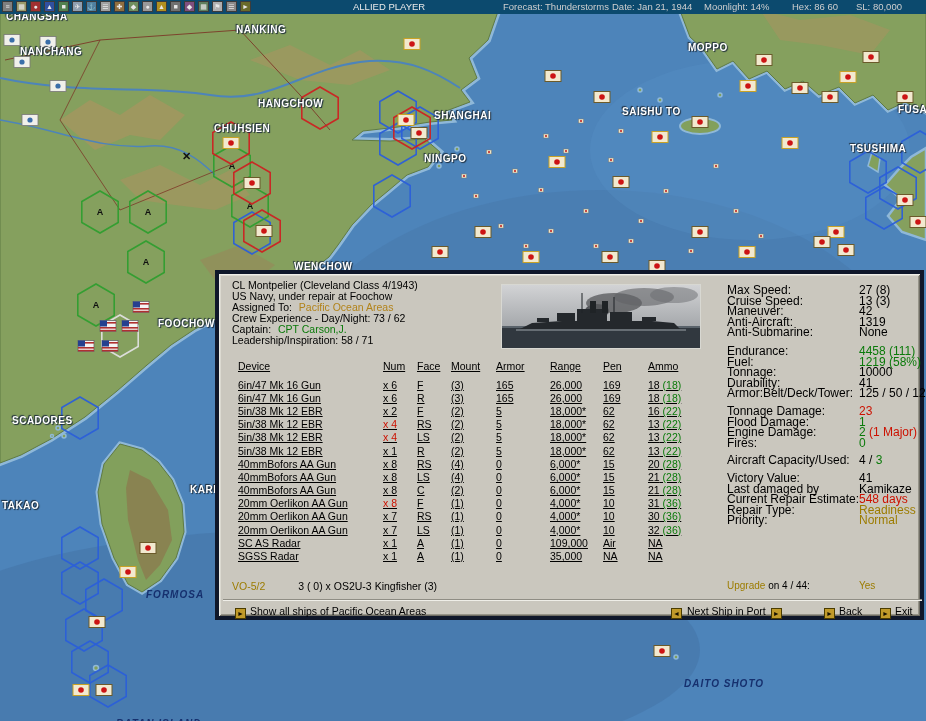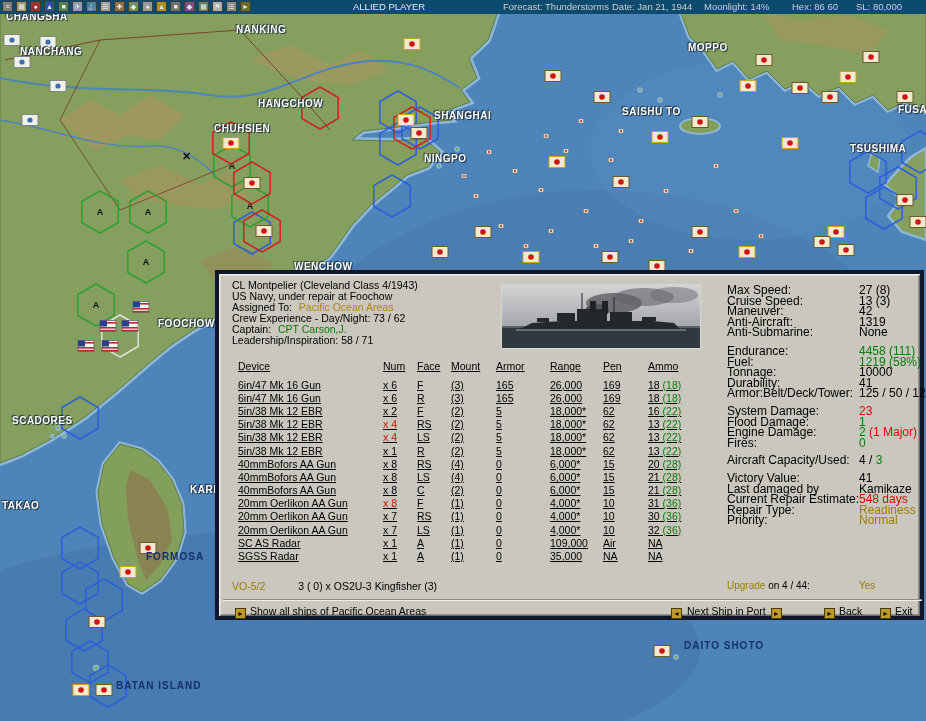--- a/index.html
+++ b/index.html
@@ -30,21 +30,21 @@
   .t-sl{left:856px;}
   
   #mapsvg{position:absolute;left:0;top:0;z-index:1;}
   .map-labels{position:absolute;left:0;top:0;width:926px;height:721px;z-index:2;pointer-events:none;}
   .map-label{
     position:absolute;font-size:10px;font-weight:bold;letter-spacing:.5px;
     color:#ffffff;text-shadow:1px 1px 1px #1c2b3a, -1px -1px 1px #1c2b3a;
     white-space:nowrap;
   }
   .map-label.b{
-    color:#16306e;text-shadow:none;letter-spacing:1px;
+    color:#16306e;font-style:italic;text-shadow:none;letter-spacing:1px;margin-top:38px;
   }
   
   .panel{
     position:absolute;left:215px;top:270px;width:709px;height:350px;z-index:20;
     background:#cac7be;border:4px solid #0f172a;box-sizing:border-box;
     box-shadow:inset 1px 1px 0 #efeee8, inset -1px -1px 0 #6e6c63,
                inset 2px 2px 0 #dcdad1, inset -2px -2px 0 #969489;
     font-size:10.5px;color:#000;
   }
   .ship-head{position:absolute;left:13px;top:6px;line-height:10.9px;white-space:nowrap;}
@@ -608,21 +608,21 @@
       <div class="stat-row">
         <span class="sl">Durability:</span>
         <span class="sv"><span class="c-k">41</span></span>
       </div>
       <div class="stat-row">
         <span class="sl">Armor:Belt/Deck/Tower:</span>
         <span class="sv"><span class="c-k">125 / 50 / 125</span></span>
       </div>
       <div style="height: 7px;"></div>
       <div class="stat-row">
-        <span class="sl">System Damage:</span>
+        <span class="sl">Tonnage Damage:</span>
         <span class="sv"><span class="c-r">23</span></span>
       </div>
       <div class="stat-row">
         <span class="sl">Flood Damage:</span>
         <span class="sv"><span class="c-g">1</span></span>
       </div>
       <div class="stat-row">
         <span class="sl">Engine Damage:</span>
         <span class="sv"><span class="c-g">2</span><span class="c-r">  (1 Major)</span></span>
       </div>

